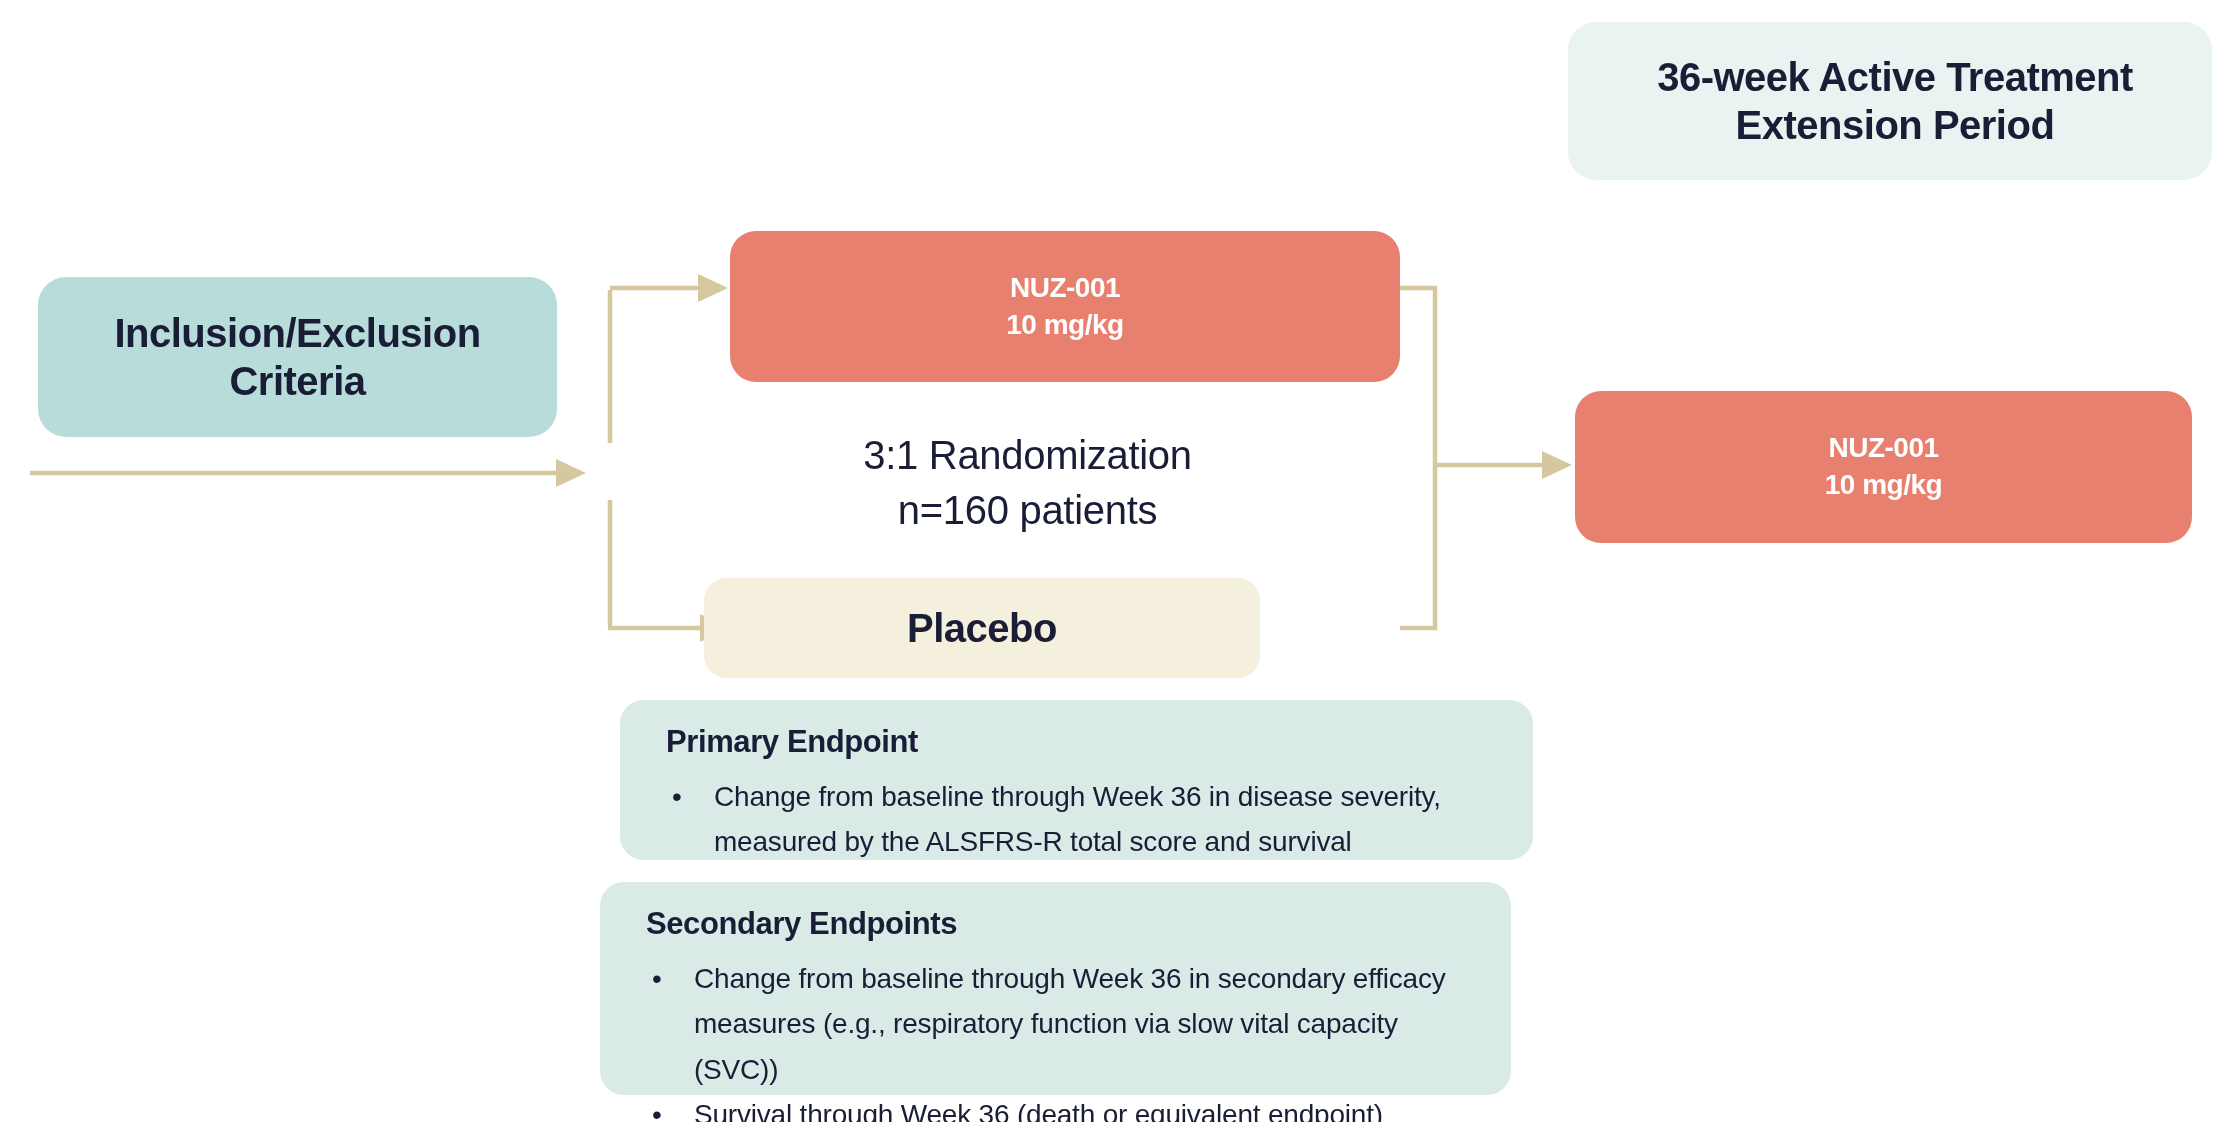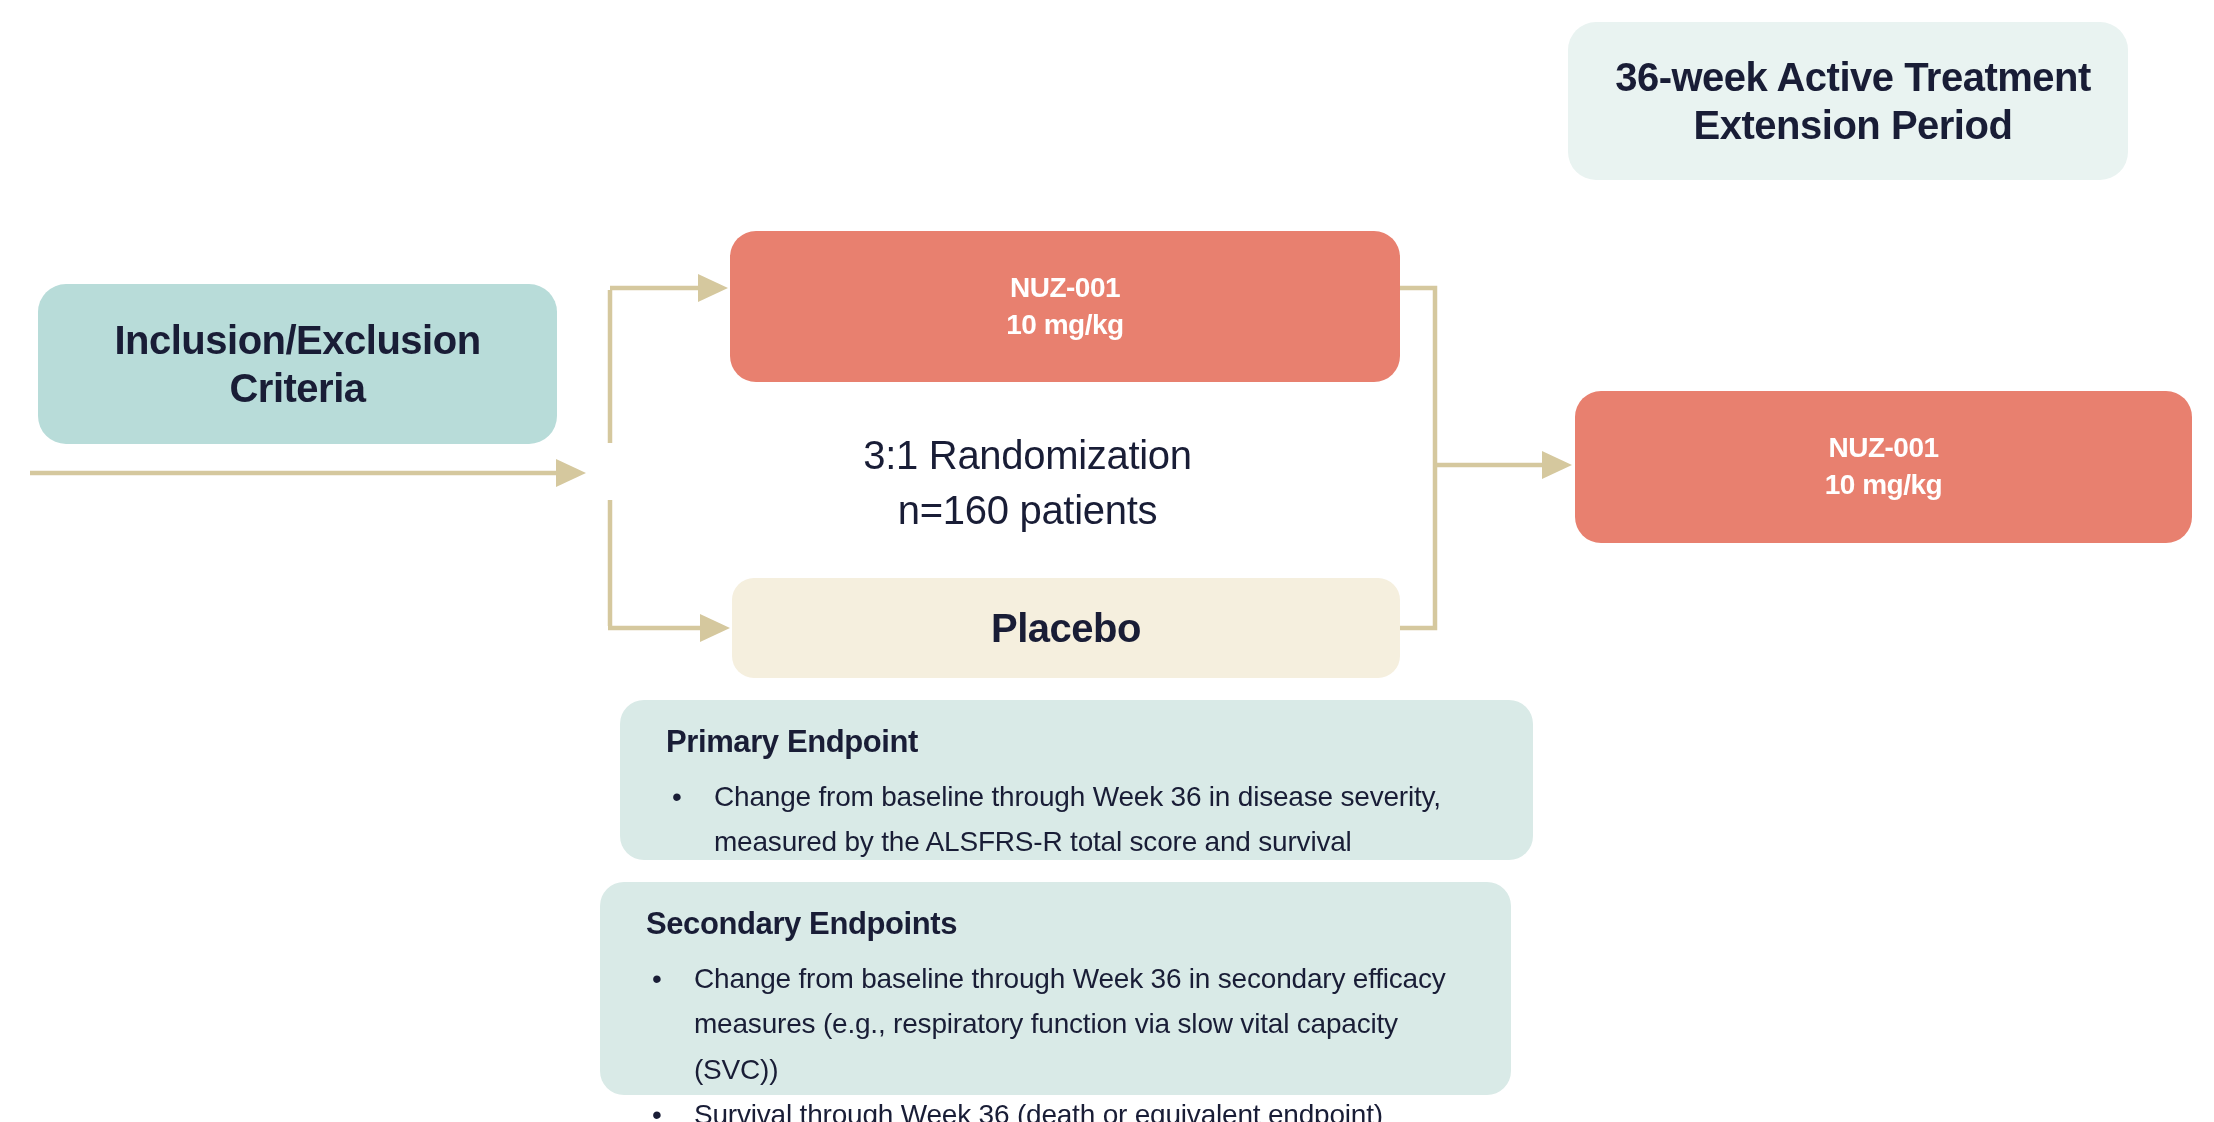--- a/index.html
+++ b/index.html
@@ -54,33 +54,33 @@
     <path d="M610 500 V626 M608 628 H702"></path>
     <polygon points="730,628 700,614 700,642"></polygon>
 
     <path d="M1400 288 H1435 V628 H1400"></path>
 
     <path d="M1435 465 H1544"></path>
     <polygon points="1572,465 1542,451 1542,479"></polygon>
   </svg>
 
 
-  <div class="abs box phase-hdr light" style="left:1568px; top:22px; width:560px; height:158px;padding-left:10px;">36-week Active Treatment
+  <div class="abs box phase-hdr light" style="left:1568px; top:22px; width:644px; height:158px;padding-left:10px;">36-week Active Treatment
 Extension Period</div>
 
-  <div class="abs box inclusion" style="left:38px; top:284px; width:519px; height:160px;">Inclusion/Exclusion
+  <div class="abs box inclusion" style="left:38px; top:277px; width:519px; height:160px;">Inclusion/Exclusion
 Criteria</div>
 
   <div class="abs box arm" style="left:730px; top:231px; width:670px; height:151px;">NUZ-001
 10 mg/kg</div>
 
   <div class="abs note" style="left:610px; top:428px; width:835px;">3:1 Randomization
 n=160 patients</div>
 
-  <div class="abs box placebo" style="left:732px; top:578px; width:668px; height:100px;">Placebo</div>
+  <div class="abs box placebo" style="left:704px; top:578px; width:556px; height:100px;">Placebo</div>
 
   <div class="abs box arm" style="left:1575px; top:391px; width:617px; height:152px;">NUZ-001
 10 mg/kg</div>
 
   <div class="abs endpoint" style="left:612px; top:700px; width:913px; height:160px;">
     <h3>Primary Endpoint</h3>
     <ul>
       <li>
         <span class="dot">•</span>
         <span>Change from baseline through Week 36 in disease severity, measured by the ALSFRS-R total score and survival</span>

